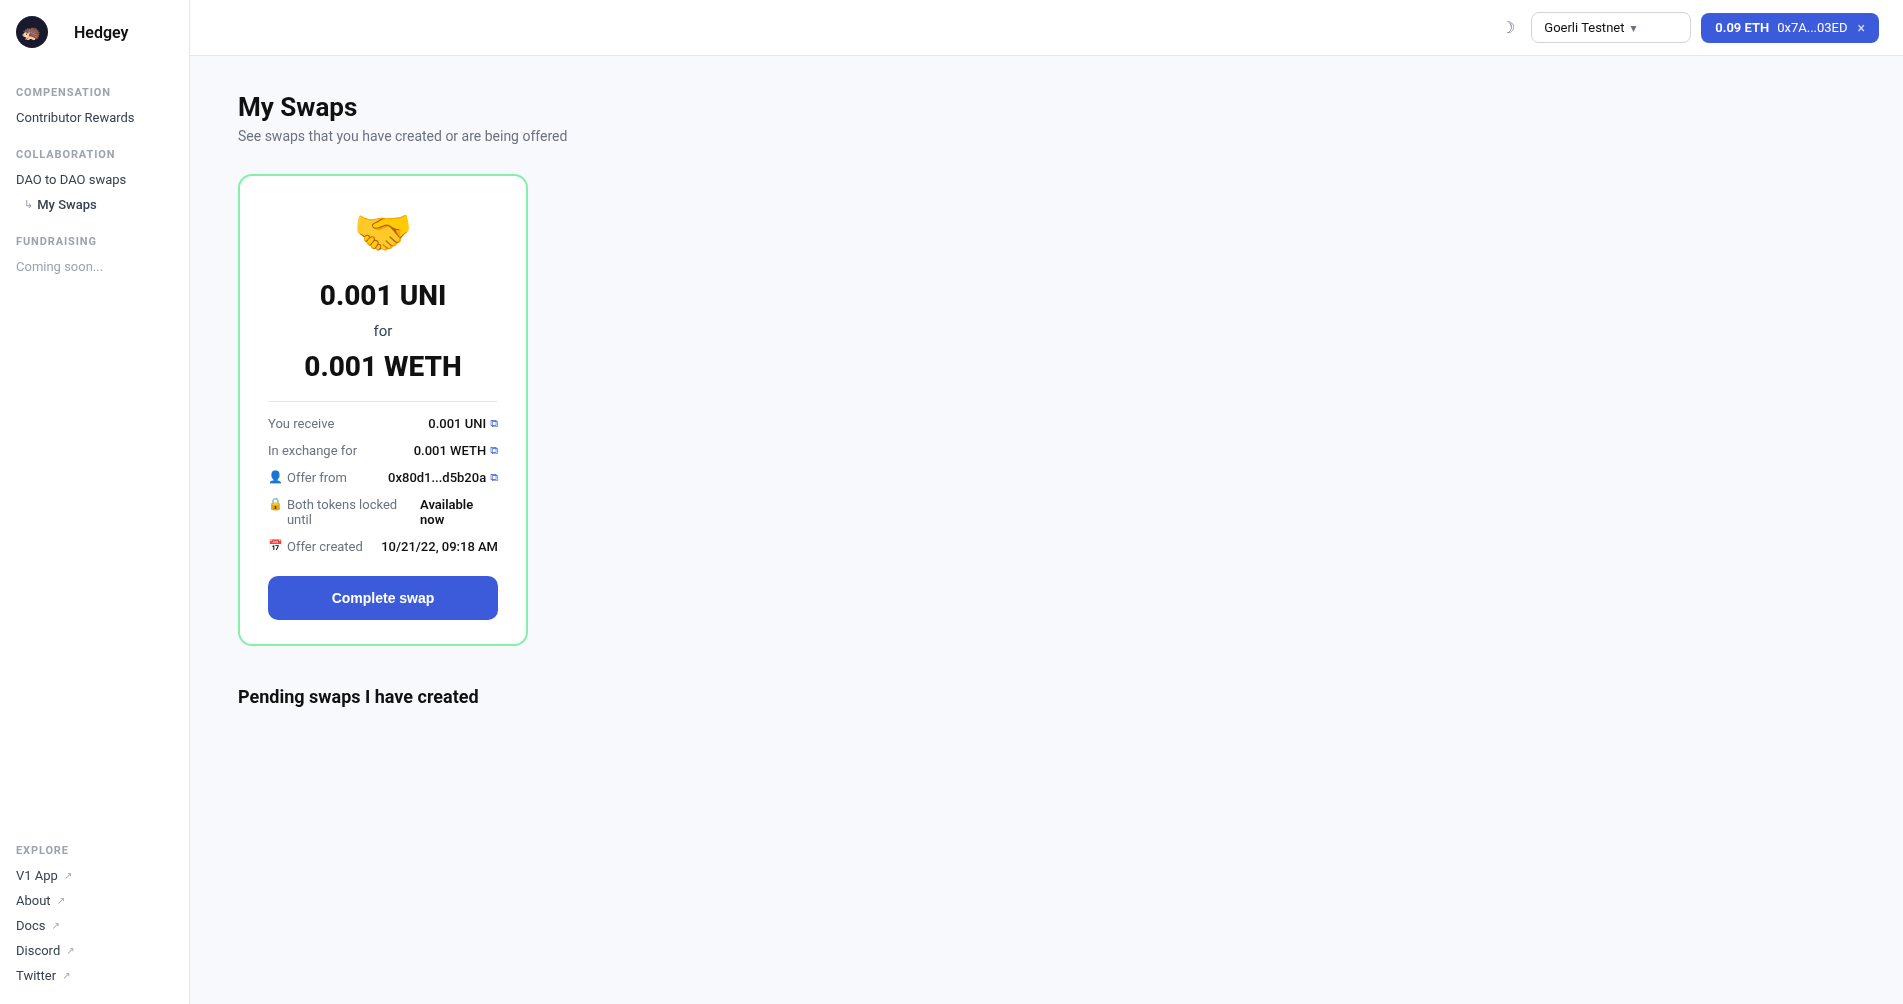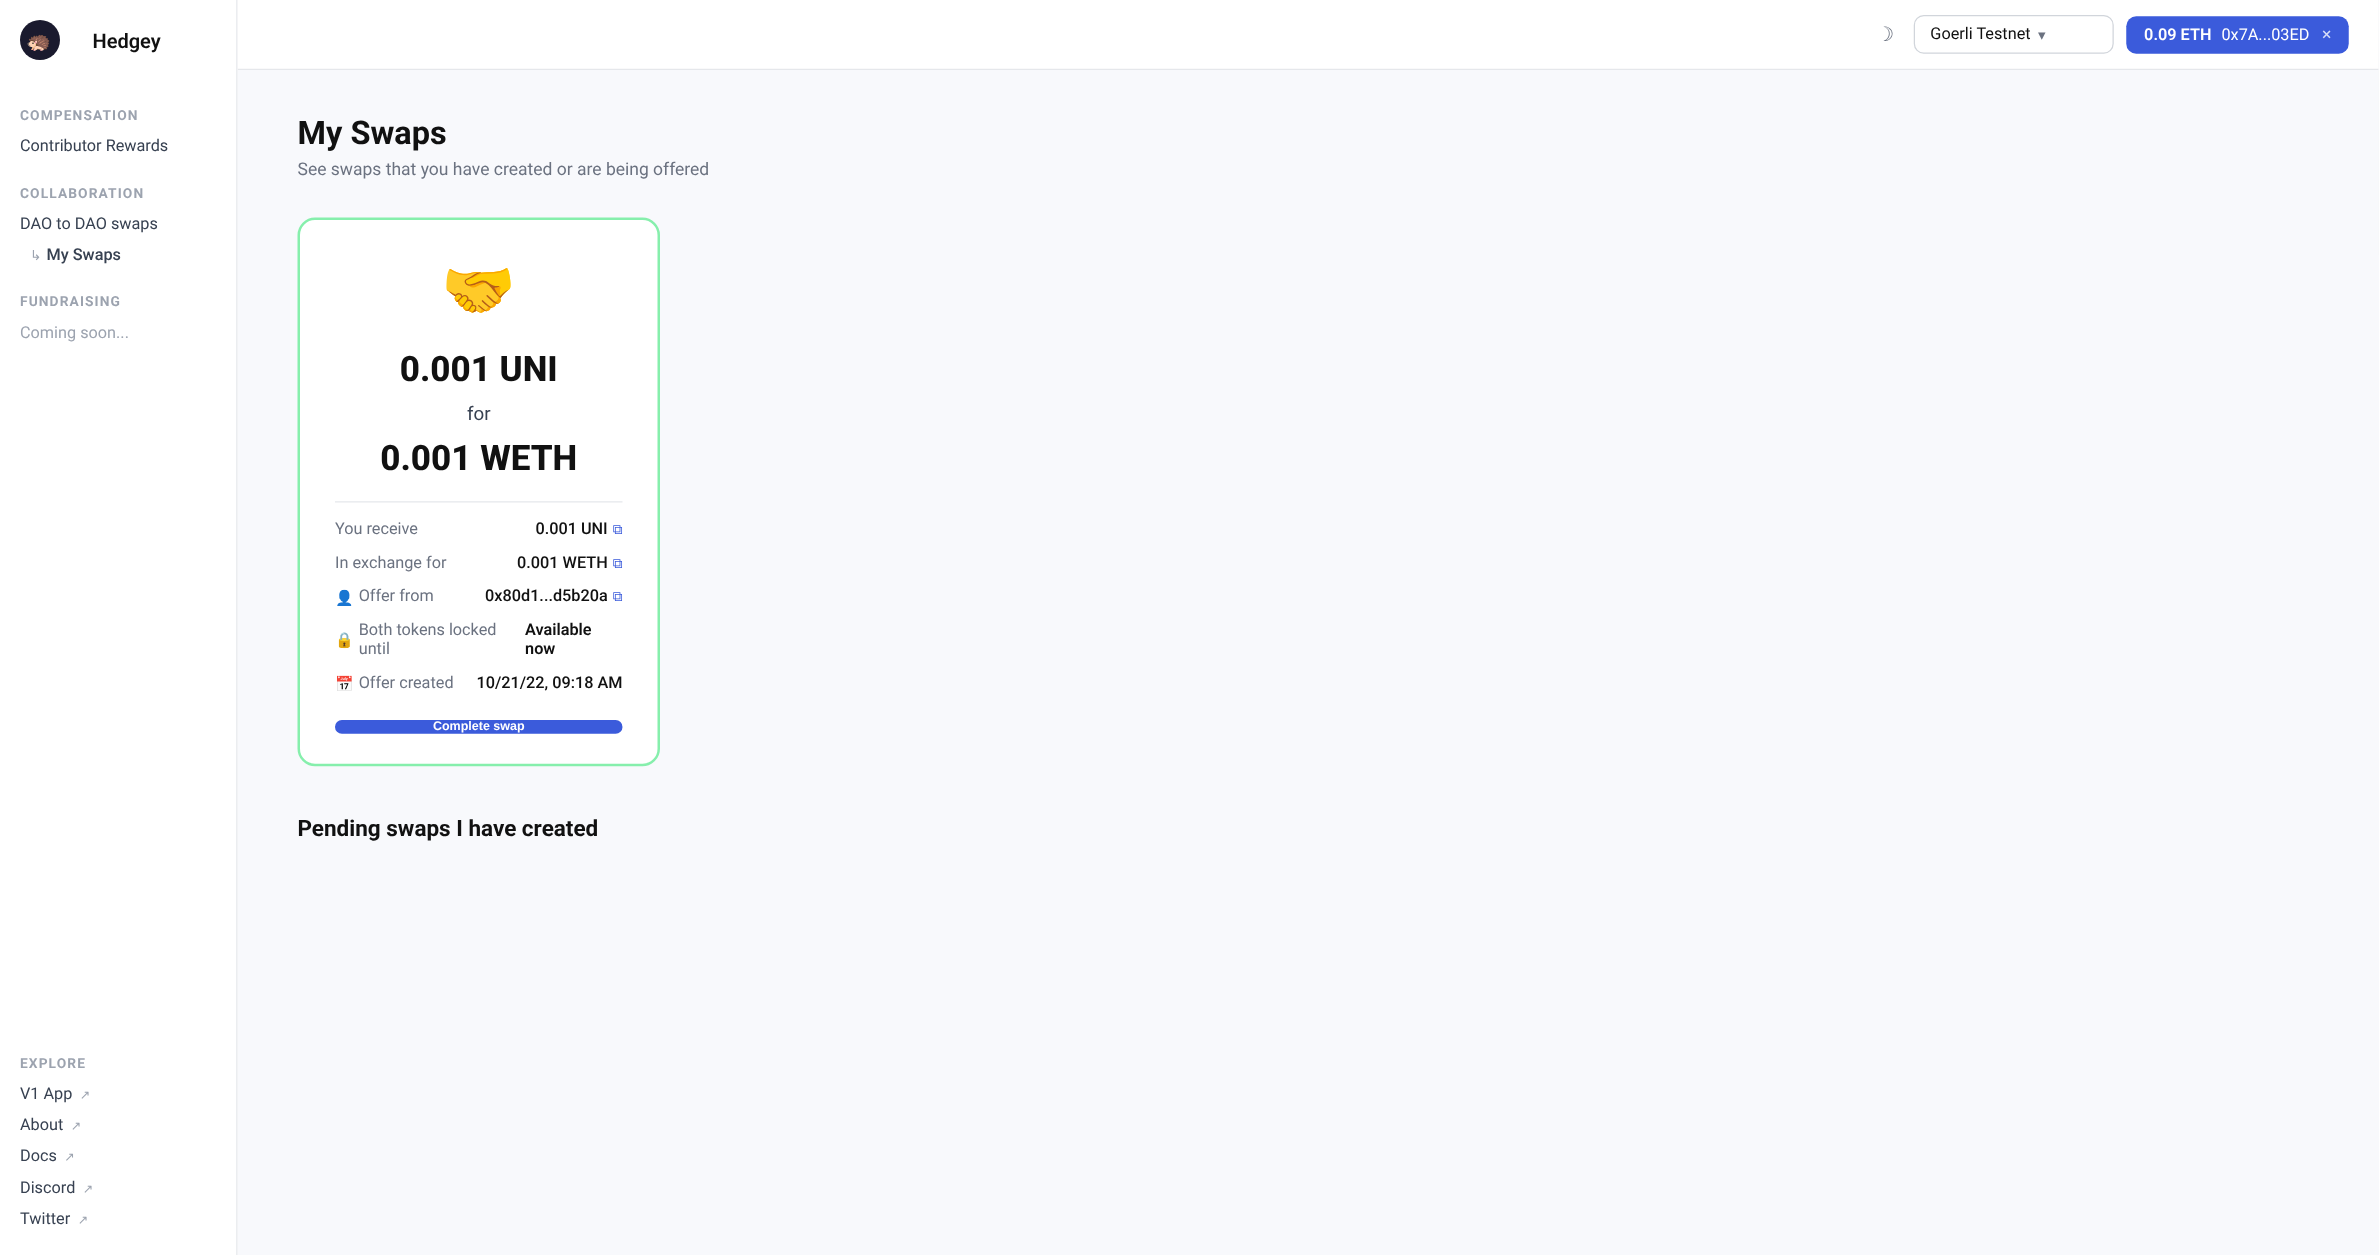--- a/index.html
+++ b/index.html
@@ -111,21 +111,21 @@
     }
     .topbar-wallet-btn {
       background: #3b5bdb;
       color: #fff;
       border: none;
       border-radius: 8px;
       padding: 7px 14px;
       font-size: 13px;
       cursor: pointer;
       display: flex;
-      align-items: flex-end;
+      align-items: center;
       gap: 8px;
     }
     .topbar-wallet-eth {
       font-weight: 600;
     }
     .topbar-wallet-addr {
       font-size: 13px;
     }
     .topbar-wallet-x {
       font-size: 14px;
@@ -197,21 +197,20 @@
     .swap-detail-row {
       display: flex;
       justify-content: space-between;
       align-items: center;
       margin-bottom: 12px;
       font-size: 13px;
     }
     .swap-detail-label {
       color: #6b7280;
       display: flex;
-      align-items: center;
       gap: 4px;
     }
     .swap-detail-value {
       color: #111;
       font-weight: 500;
       display: flex;
       align-items: center;
       gap: 4px;
     }
     .external-link-icon {
@@ -222,21 +221,22 @@
     .available-now {
       color: #111;
       font-weight: 600;
     }
     .complete-swap-btn {
       width: 100%;
       background: #3b5bdb;
       color: #fff;
       border: none;
       border-radius: 10px;
-      font-size: 10px;
+      padding: 14px;
+      font-size: 14px;
       font-weight: 600;
       cursor: pointer;
       margin-top: 10px;
     }
 
     .pending-section-title {
       font-size: 18px;
       font-weight: 700;
       color: #111;
       margin-top: 10px;

